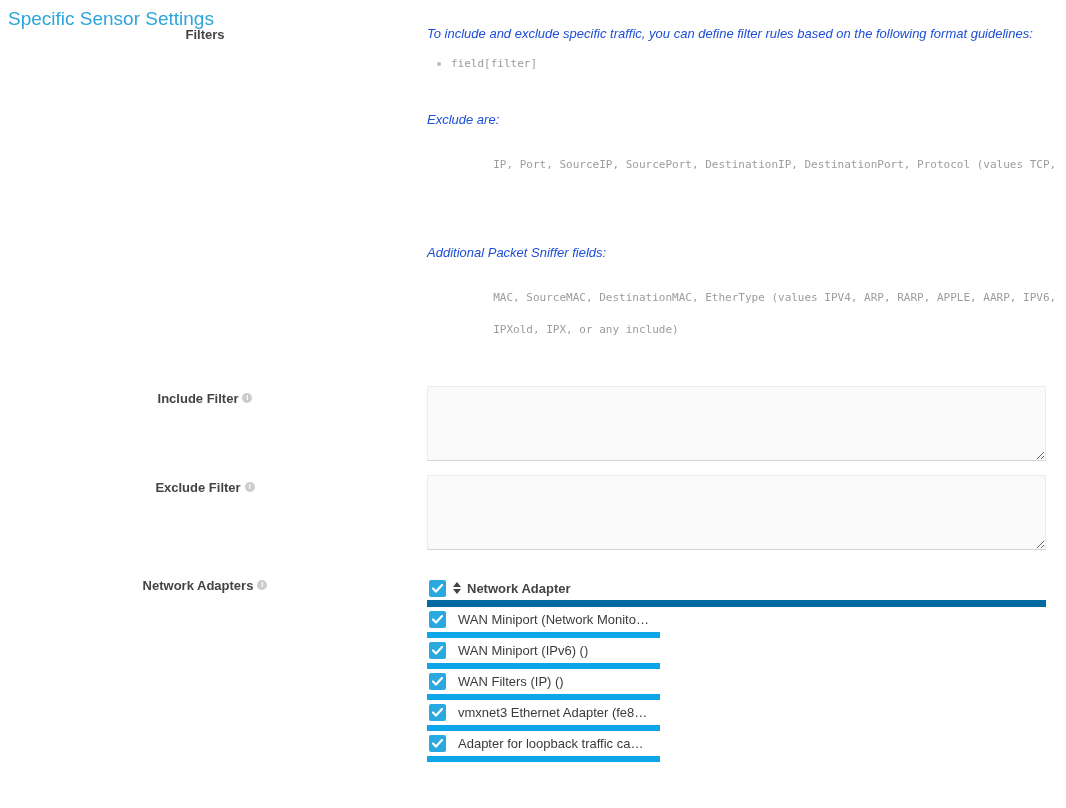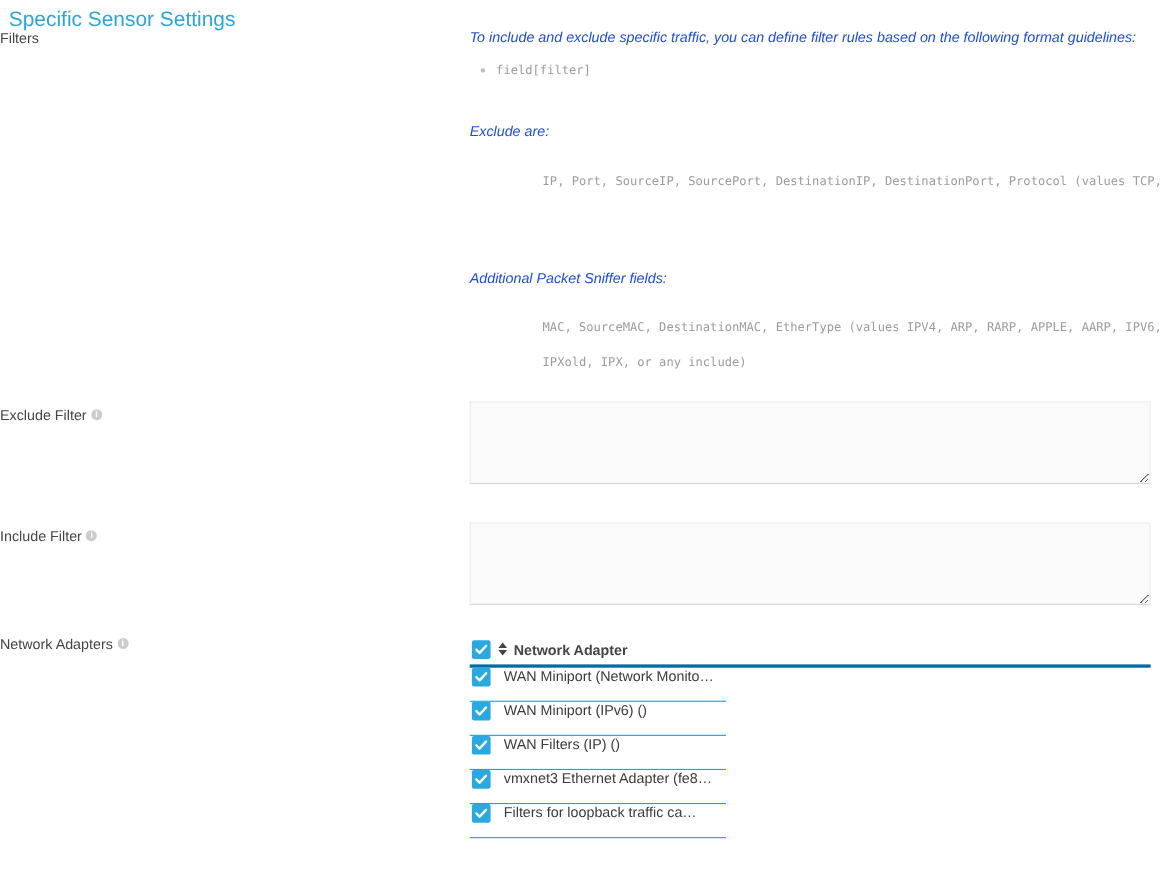--- a/index.html
+++ b/index.html
@@ -9,21 +9,21 @@
     font-family:"Liberation Sans", sans-serif; font-size:13px; color:#3b3b3b;
     overflow:hidden;
   }
   .page-title {
     position:absolute; left:8px; top:8px;
     font-size:19px; font-weight:400; color:#2ca5dc;
   }
   .form { position:absolute; left:0; top:27px; width:1046px; }
   .row { display:grid; grid-template-columns:410px 619px; column-gap:17px; }
   .label-cell {
-    text-align:left; font-weight:normal; font-size:13px; color:#444;
+    text-align:center; font-weight:bold; font-size:13px; color:#444;
     white-space:nowrap;
   }
   .info-icon {
     display:inline-block; width:10px; height:10px; border-radius:50%;
     background:#cccccc; color:#fff; font-size:8px; line-height:10px;
     text-align:center; font-weight:bold; font-style:normal;
     margin-left:4px; vertical-align:3px;
   }
   .info-icon::after { content:"i"; }
   
@@ -47,25 +47,25 @@
   textarea.filter-box {
     width:619px; height:75px; resize:both;
     background:#fafafa; border:1px solid #ececec; border-bottom-color:#d5d5d5;
     outline:none; font-family:"Liberation Sans", sans-serif; font-size:13px;
     color:#3b3b3b; padding:4px 6px;
   }
   
   .row-adapters { margin-top:23px; }
   .adapter-header {
     height:31px; display:flex; align-items:center;
-    border-bottom:3px solid #0369a1; width:619px;
+    border-bottom:7px solid #0369a1; width:619px;
   }
   .adapter-row {
-    height:31px; display:flex; align-items:flex-start;
-    border-bottom:1px solid #0ea5e9; width:233px;
+    height:31px; display:flex; align-items:center;
+    border-bottom:6px solid #0ea5e9; width:233px;
   }
   .checkbox {
     width:17px; height:17px; background:#29a9e0; border-radius:2px;
     display:flex; align-items:center; justify-content:center;
     margin-left:2px; flex:none; cursor:pointer;
   }
   .sort-icon { margin-left:7px; display:flex; flex-direction:column; row-gap:2px; cursor:pointer; }
   .sort-icon .up {
     width:0; height:0; border-left:4.5px solid transparent;
     border-right:4.5px solid transparent; border-bottom:5px solid #444;
@@ -98,32 +98,32 @@
           <span>IP, Port, SourceIP, SourcePort, DestinationIP, DestinationPort, Protocol (values TCP,</span><br>
         </div>
         <div class="hint mt41">Additional Packet Sniffer fields:</div>
         <div class="mono mt14">
           <span>MAC, SourceMAC, DestinationMAC, EtherType (values IPV4, ARP, RARP, APPLE, AARP, IPV6,</span><br>
           <span>IPXold, IPX, or any include)</span>
         </div>
       </div>
     </div>
 
-    <div class="row row-exclude">
+    <div class="row row-include">
       <div class="label-cell pt5">
-        <span>Exclude Filter</span><span class="info-icon"></span>
+        <span>Include Filter</span><span class="info-icon"></span>
       </div>
       <div>
         <textarea class="filter-box" style=""></textarea>
       </div>
     </div>
 
-    <div class="row row-include">
+    <div class="row row-exclude">
       <div class="label-cell pt5">
-        <span>Include Filter</span><span class="info-icon"></span>
+        <span>Exclude Filter</span><span class="info-icon"></span>
       </div>
       <div>
         <textarea class="filter-box" style=""></textarea>
       </div>
     </div>
 
     <div class="row row-adapters">
       <div class="label-cell pt2">
         <span>Network Adapters</span><span class="info-icon"></span>
       </div>
@@ -172,19 +172,19 @@
               </svg>
           </span>
           <span class="adapter-row-text">vmxnet3 Ethernet Adapter (fe8…</span>
         </div>
         <div class="adapter-row">
           <span class="checkbox">
             <svg width="11" height="9" viewBox="0 0 11 9">
                 <polyline points="1,4.5 4,7.5 10,1" fill="none" stroke="#fff" stroke-width="2.2" stroke-linecap="round" stroke-linejoin="round"></polyline>
               </svg>
           </span>
-          <span class="adapter-row-text">Filters for loopback traffic ca…</span>
+          <span class="adapter-row-text">Adapter for loopback traffic ca…</span>
         </div>
       </div>
     </div>
 
   </div>
 </div>
 
 </body></html>

